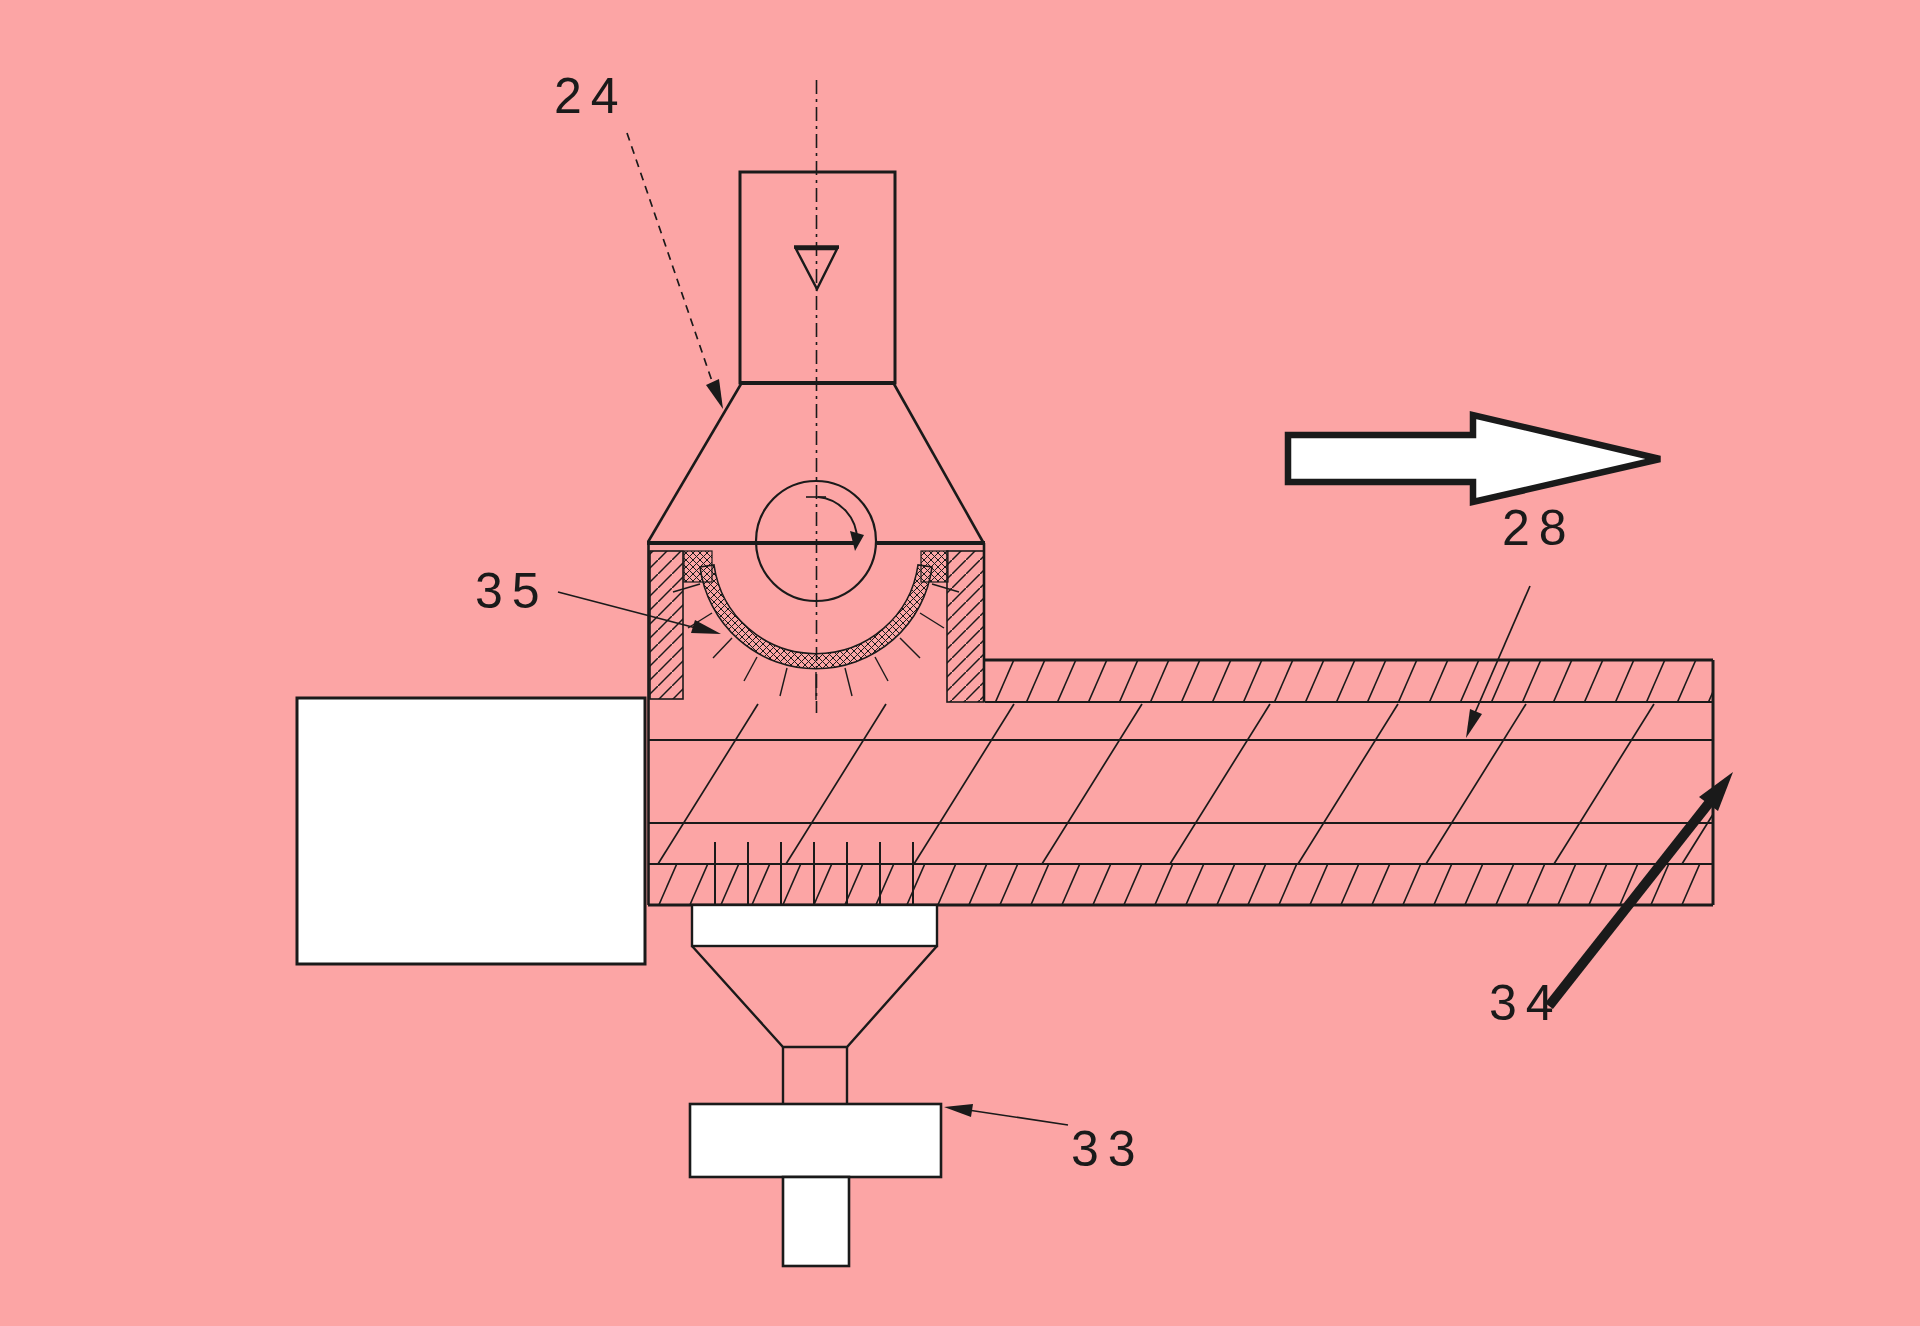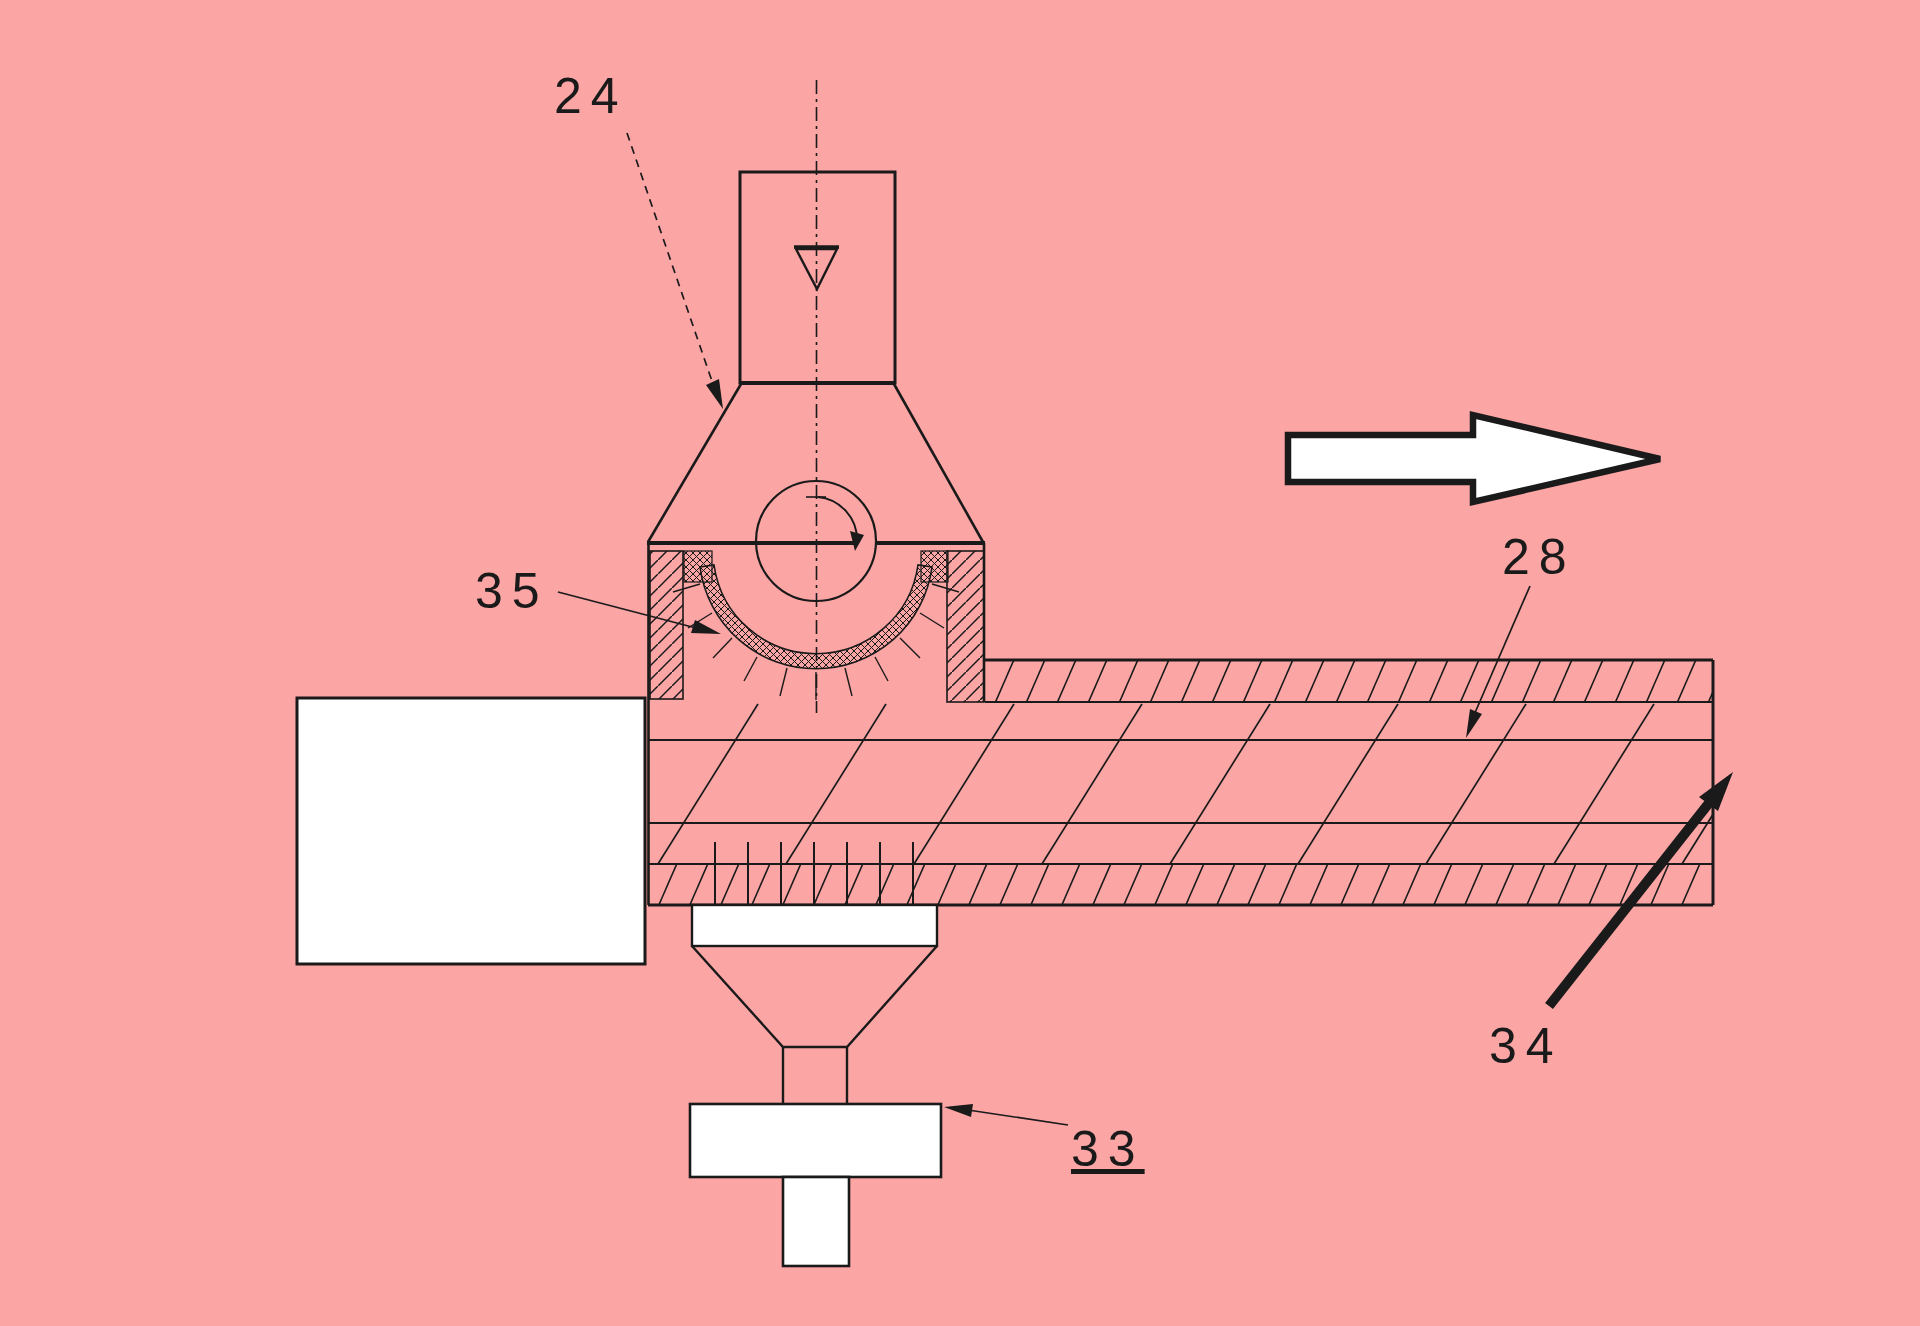--- a/index.html
+++ b/index.html
@@ -174,16 +174,16 @@
       <polygon points="944,1107 973,1104 971,1117" fill="#1a1a1a"></polygon>
     </g>
     <g>
       <line x1="1549" y1="1006" x2="1709" y2="803" stroke="#1a1a1a" stroke-width="10"></line>
       <polygon points="1733,772 1718,811 1699,797" fill="#1a1a1a"></polygon>
     </g>
   </svg>
 
   <span class="ref-label" style="left:554px; top:71px;">24</span>
   <span class="ref-label" style="left:475px; top:566px;">35</span>
-  <span class="ref-label" style="left:1502px; top:532px;">28</span>
-  <span class="ref-label" style="left:1071px; top:1124px;text-decoration:underline;">33</span>
-  <span class="ref-label" style="left:1489px; top:1021px;">34</span>
+  <span class="ref-label" style="left:1502px; top:503px;">28</span>
+  <span class="ref-label" style="left:1071px; top:1124px;">33</span>
+  <span class="ref-label" style="left:1489px; top:978px;">34</span>
 </div>
 
 </body></html>

